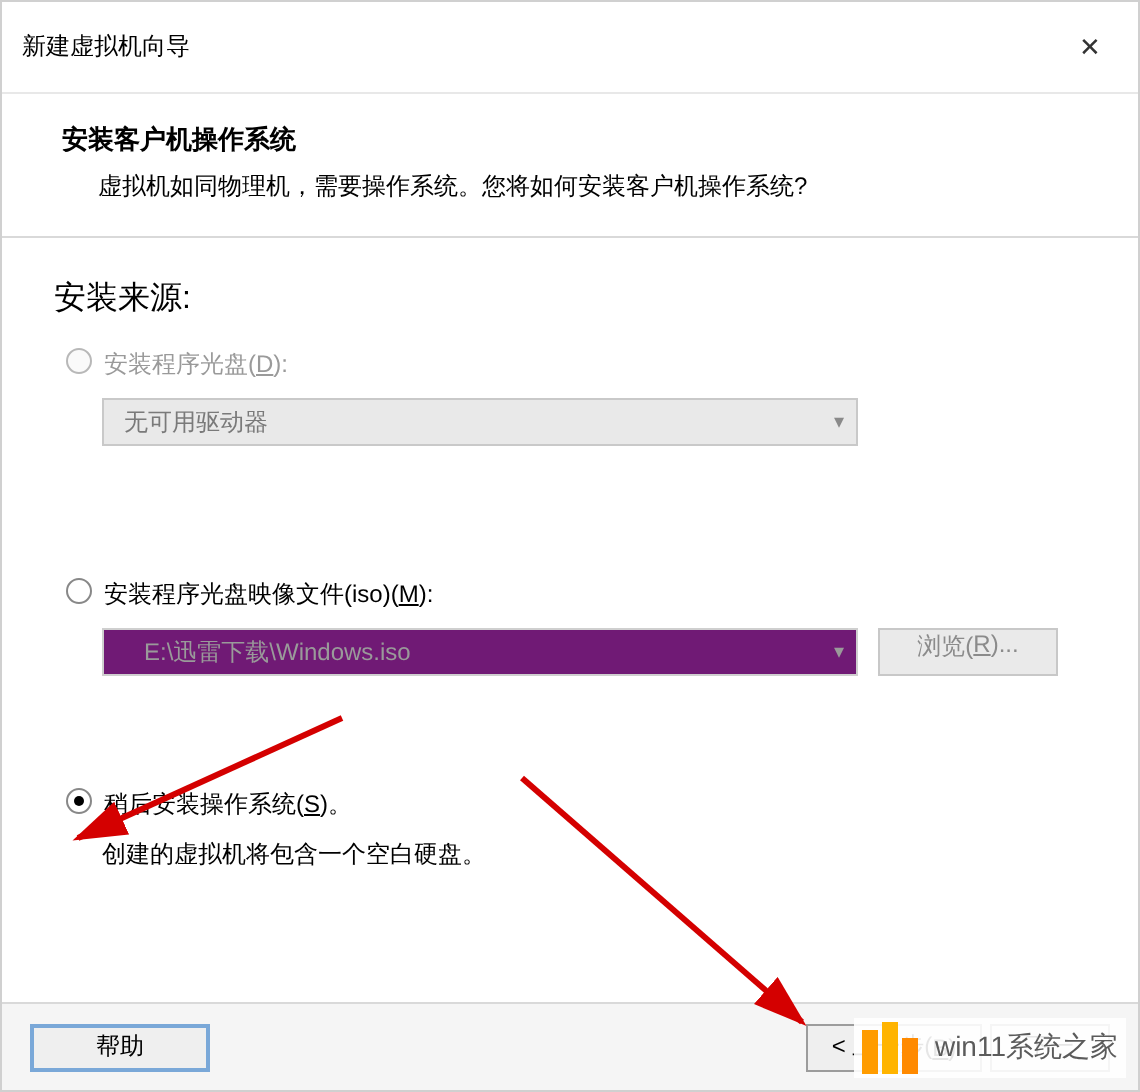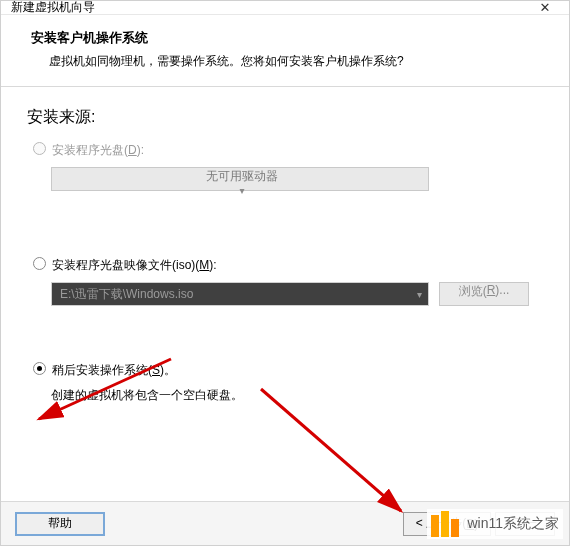--- a/index.html
+++ b/index.html
@@ -13,21 +13,21 @@
       overflow: hidden;
     }
     .dialog {
       background: #ffffff;
       width: 570px;
       height: 546px;
       border: 1px solid #d0d0d0;
       position: relative;
     }
     .titlebar {
-      height: 14px;
+      height: 46px;
       display: flex;
       align-items: center;
       justify-content: space-between;
       padding: 0 6px 0 10px;
       background: #ffffff;
       border-bottom: 1px solid #e8e8e8;
       gap: 20px;
     }
     .titlebar-text { font-size: 12px; color: #000; }
     .close-btn {
@@ -85,38 +85,37 @@
       height: 24px;
       border: 1px solid #c9c9c9;
       background: #e9e9e9;
       display: flex;
       align-items: center;
       justify-content: space-between;
       padding: 0 6px 0 10px;
       margin-left: 18px;
       color: #7a7a7a;
       font-size: 12px;
-      flex-direction: column;
     }
     .combo .chev { font-size: 10px; color: #8a8a8a; }
     .path-row {
       display: flex;
       align-items: center;
       gap: 10px;
       margin-left: 18px;
     }
     .path-input {
       width: 378px;
       height: 24px;
       border: 1px solid #cfcfcf;
-      background: #404040;
+      background: #701a75;
       display: flex;
       align-items: center;
       justify-content: space-between;
-      padding: 0 6px 0 8px;
+      padding: 0 6px 0 20px;
       color: #9a9a9a;
       font-size: 12px;
     }
     .path-input .chev { font-size: 10px; color: #9a9a9a; }
     .browse-btn {
       width: 90px;
       height: 24px;
       border: 1px solid #c8c8c8;
       background: #eaeaea;
       color: #8b8b8b;

